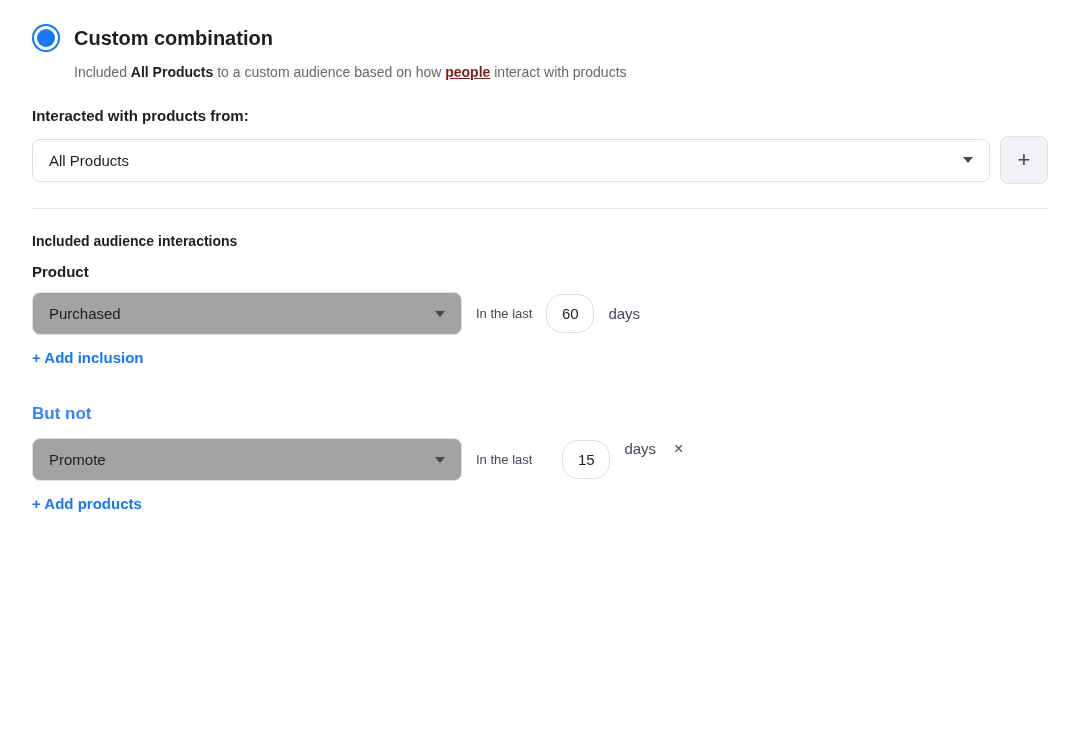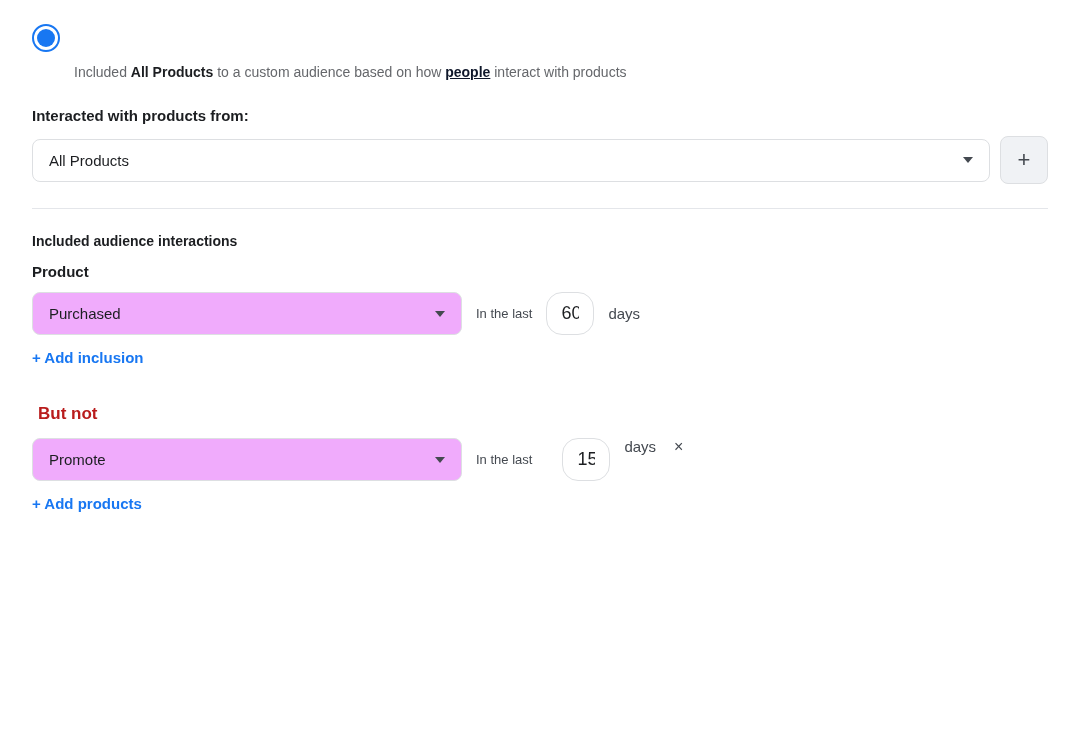--- a/index.html
+++ b/index.html
@@ -55,21 +55,21 @@
       margin-bottom: 24px;
       line-height: 1.5;
     }
 
     .subtitle strong {
       color: #1c1e21;
       font-weight: 600;
     }
 
     .subtitle .people-link {
-      color: #0f172a;
+      color: #7f1d1d;
       font-weight: 600;
       text-decoration: underline;
       cursor: pointer;
     }
 
     .section-label {
       font-size: 15px;
       font-weight: 700;
       color: #1c1e21;
       margin-bottom: 12px;
@@ -141,38 +141,38 @@
       margin-bottom: 14px;
     }
 
     .interaction-select-wrapper {
       flex: 0 0 430px;
       border: 1.5px solid #dddfe2;
       border-radius: 8px;
       padding: 12px 16px;
       font-size: 15px;
       color: #1c1e21;
-      background: #f0abfc;
+      background: #a3a3a3;
       display: flex;
       align-items: center;
       justify-content: space-between;
       cursor: pointer;
     }
 
     .in-the-last-label {
       font-size: 13px;
       color: #444950;
       white-space: nowrap;
     }
 
     .days-input {
       border: 1.5px solid #dddfe2;
       border-radius: 16px;
       padding: 10px 14px;
-      font-size: 18px;
+      font-size: 15px;
       color: #1c1e21;
       width: 48px;
       text-align: center;
       background: #ffffff;
     }
 
     .days-label {
       font-size: 15px;
       color: #444950;
     }
@@ -187,23 +187,22 @@
       display: inline-block;
     }
 
     .but-not-section {
       margin-top: 10px;
     }
 
     .but-not-label {
       font-size: 17px;
       font-weight: 700;
-      color: #b91c1c;
+      color: #3b82f6;
       margin-bottom: 14px;
-      margin-left: 6px;
     }
 
     .close-icon {
       font-size: 16px;
       color: #444950;
       cursor: pointer;
       margin-left: 4px;
     }
 
     .days-x-group {
@@ -215,20 +214,21 @@
 </head>
 <body>
 
 
 
 
 <div class="header-row">
   <div class="radio-circle">
     <div class="radio-circle-inner"></div>
   </div>
+  <span class="title">Custom combination</span>
 </div>
 
 
 <p class="subtitle">
   <span>Included </span><strong>All Products</strong><span> to a custom audience based on how </span><span class="people-link">people</span><span> interact with products</span>
 </p>
 
 
 <div class="section-label">Interacted with products from:</div>
 

